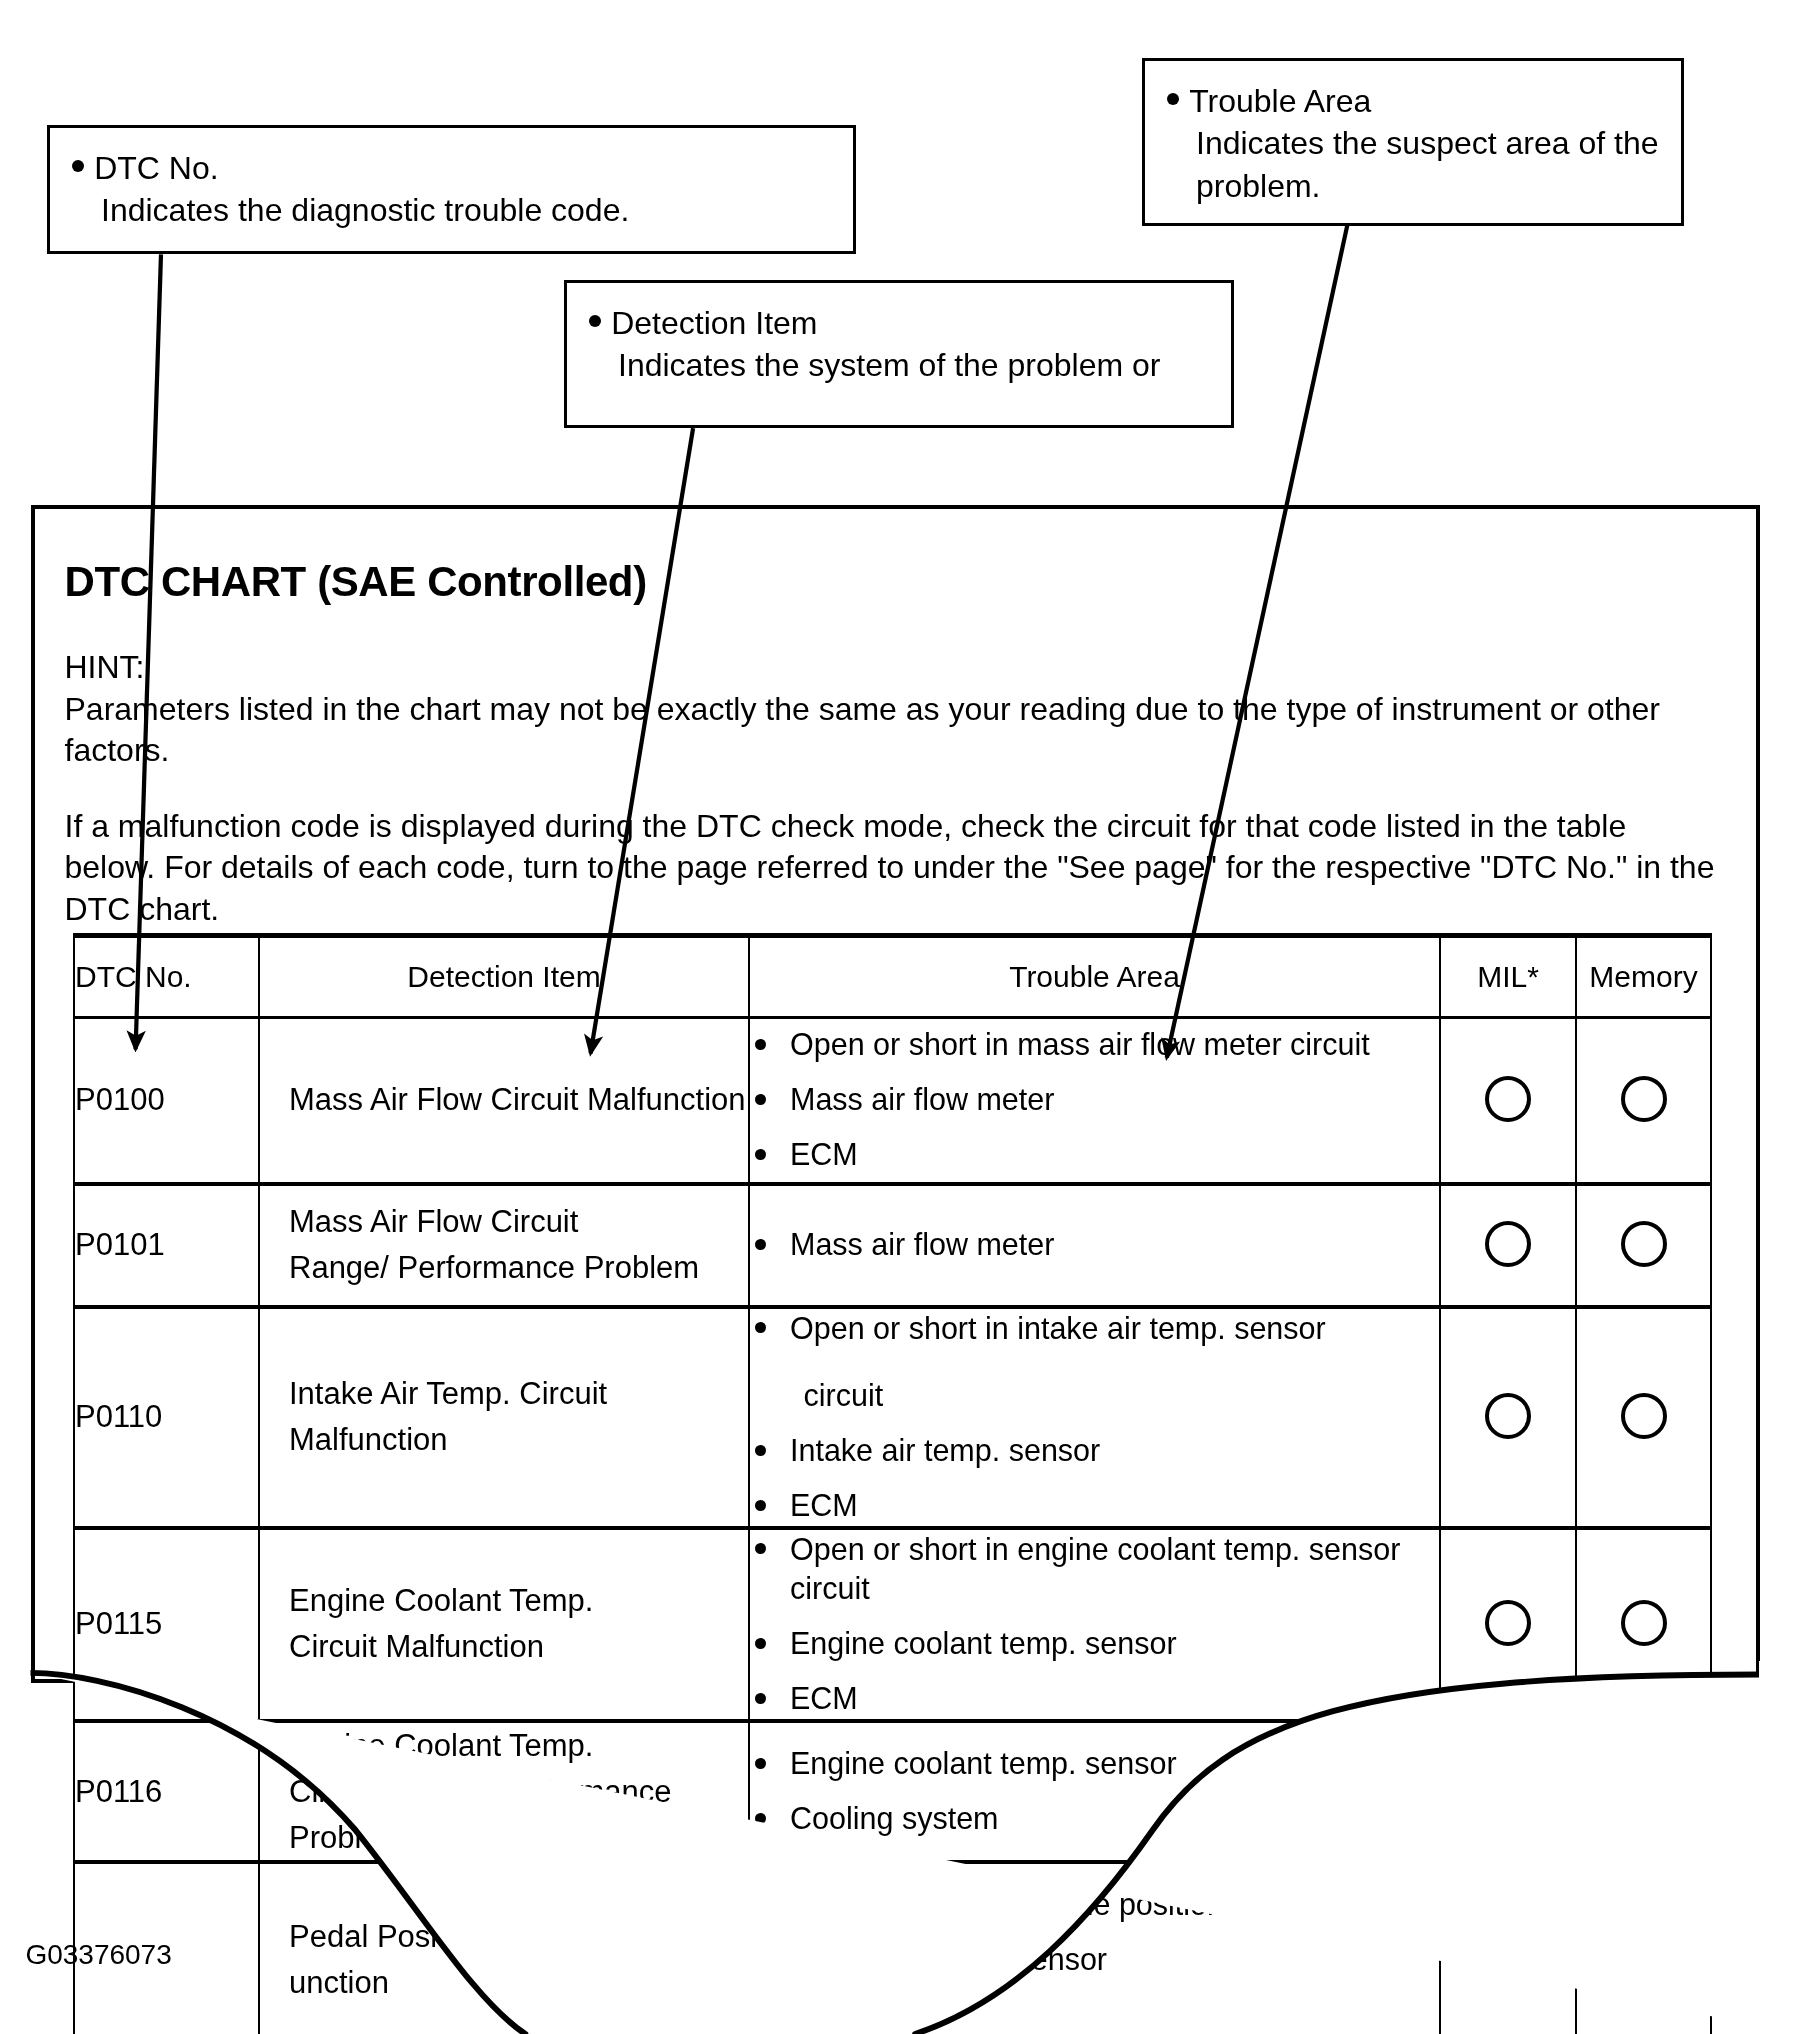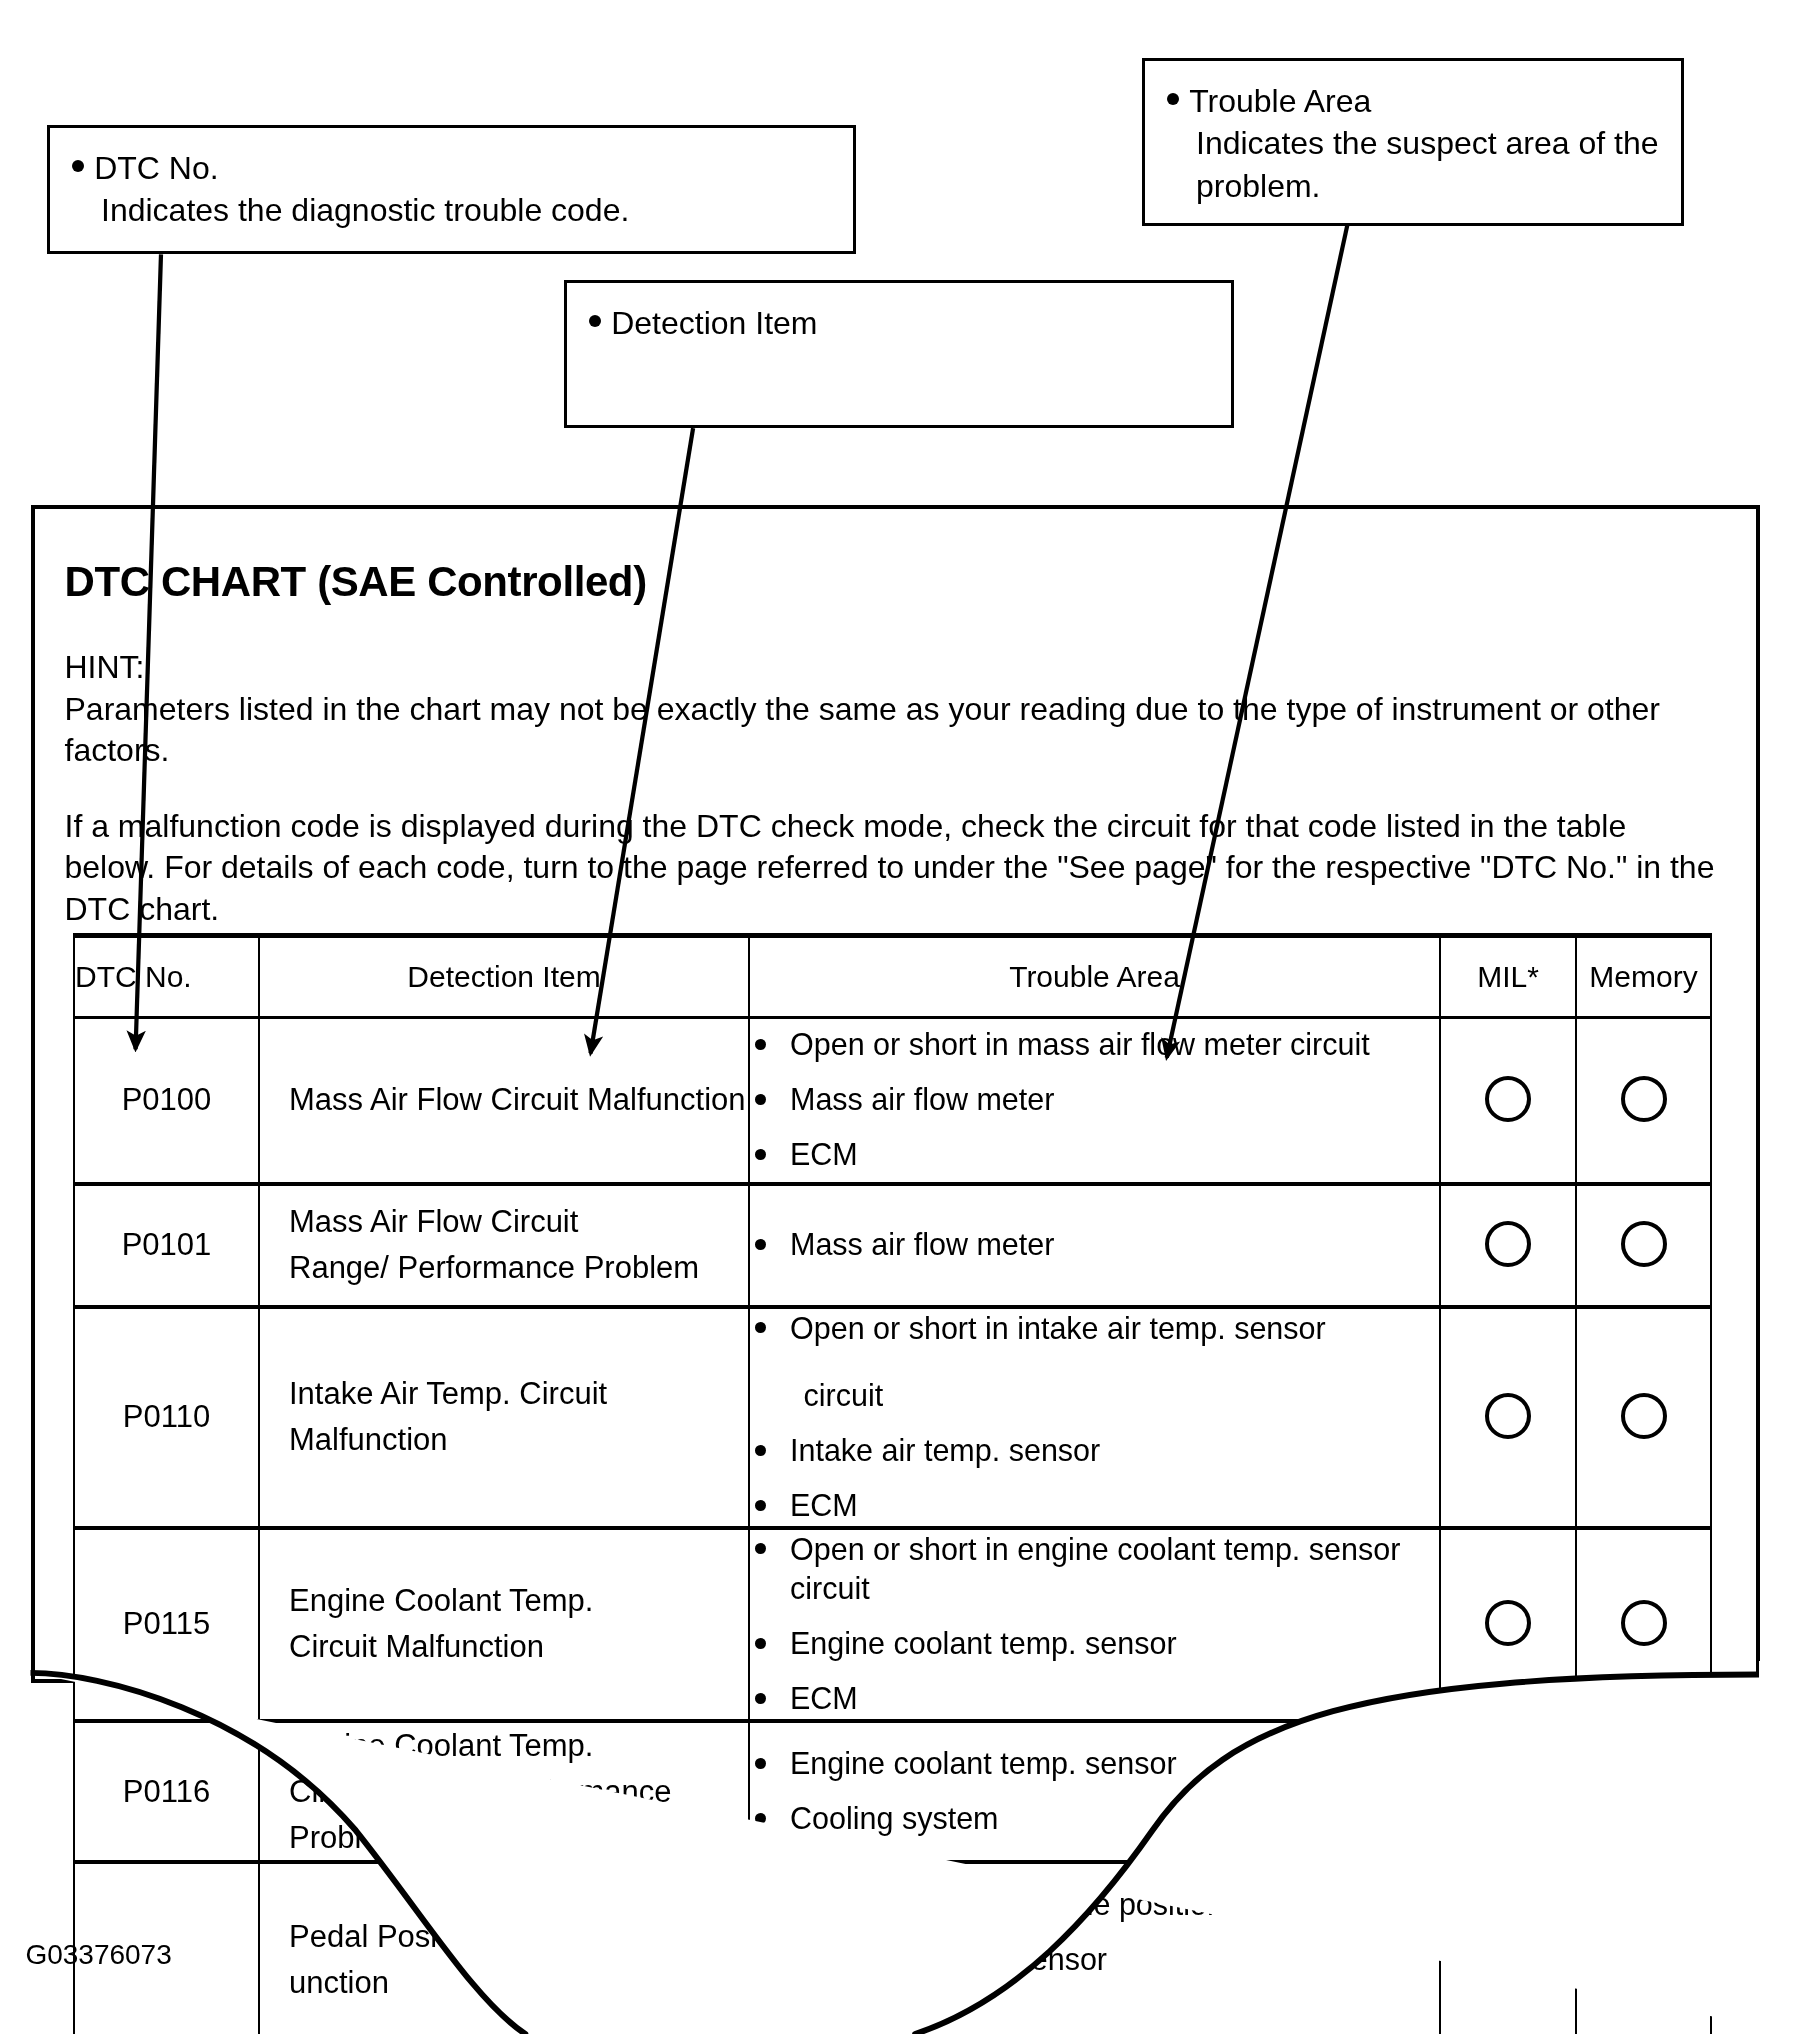--- a/index.html
+++ b/index.html
@@ -133,21 +133,20 @@
   col.c-dtc   { width: 185px; }
   col.c-det   { width: 490px; }
   col.c-trb   { width: 691px; }
   col.c-mil   { width: 136px; }
   col.c-mem   { width: 135px; }
 
   th.h-dtc { text-align: left; padding-left: 17px; vertical-align: top; padding-top: 12px; }
   th.h-det, th.h-trb, th.h-mil, th.h-mem { text-align: center; }
 
   td.cell-dtc {
-    text-align: center;
     font-size: 31px;
   }
   td.cell-det {
     padding: 13.6px 8.5px 13.6px 22px;
     font-size: 31px;
     line-height: 1.48;
   }
   td.cell-trb {
     padding: 15.3px 8.5px 15.3px 18.6px;
     font-size: 30.5px;
@@ -215,20 +214,21 @@
 
 <div id="page">
 
   <div class="callout" id="callout-dtc">
     <span class="c-line c-head"><span class="bullet-dot"></span><span>DTC No.</span></span>
     <span class="c-line c-body">Indicates the diagnostic trouble code.</span>
   </div>
 
   <div class="callout" id="callout-det">
     <span class="c-line c-head"><span class="bullet-dot"></span><span>Detection Item</span></span>
+    <span class="c-line c-body">Indicates the system of the problem or</span>
   </div>
 
   <div class="callout" id="callout-trb">
     <span class="c-line c-head"><span class="bullet-dot"></span><span>Trouble Area</span></span>
     <span class="c-line c-body">Indicates the suspect area of the</span>
     <span class="c-line c-body">problem.</span>
   </div>
 
   <svg id="leaders" viewBox="0 0 2122 2400">
     <defs>

